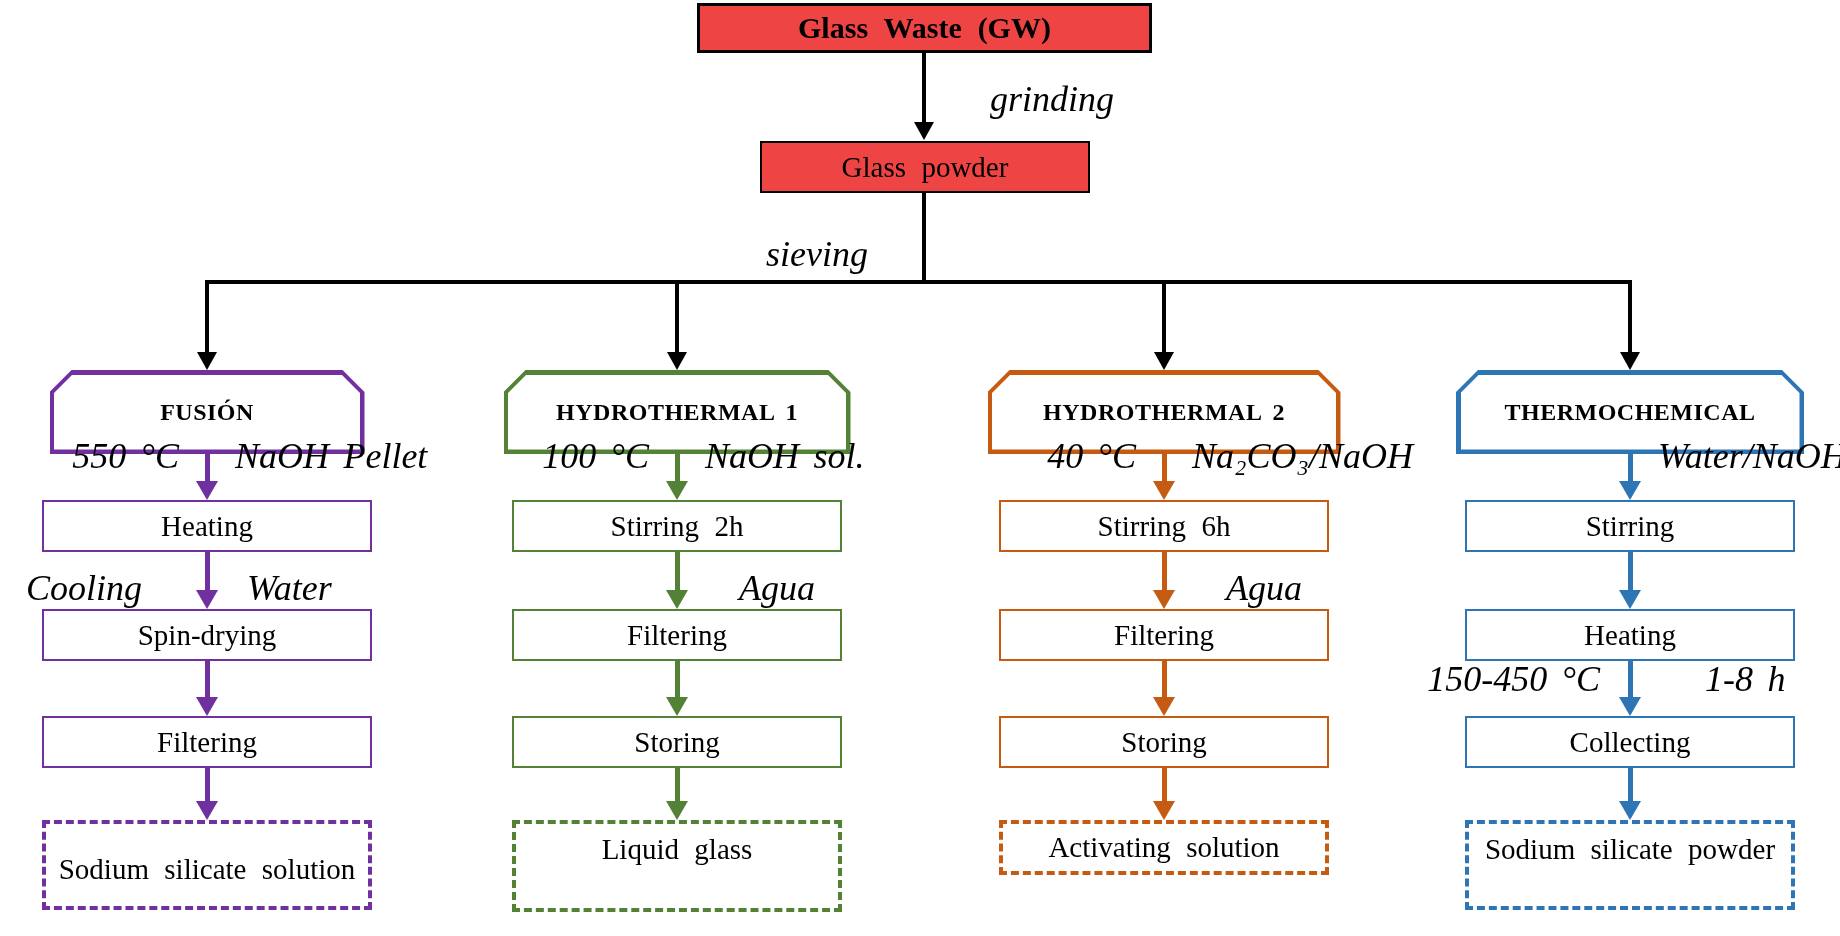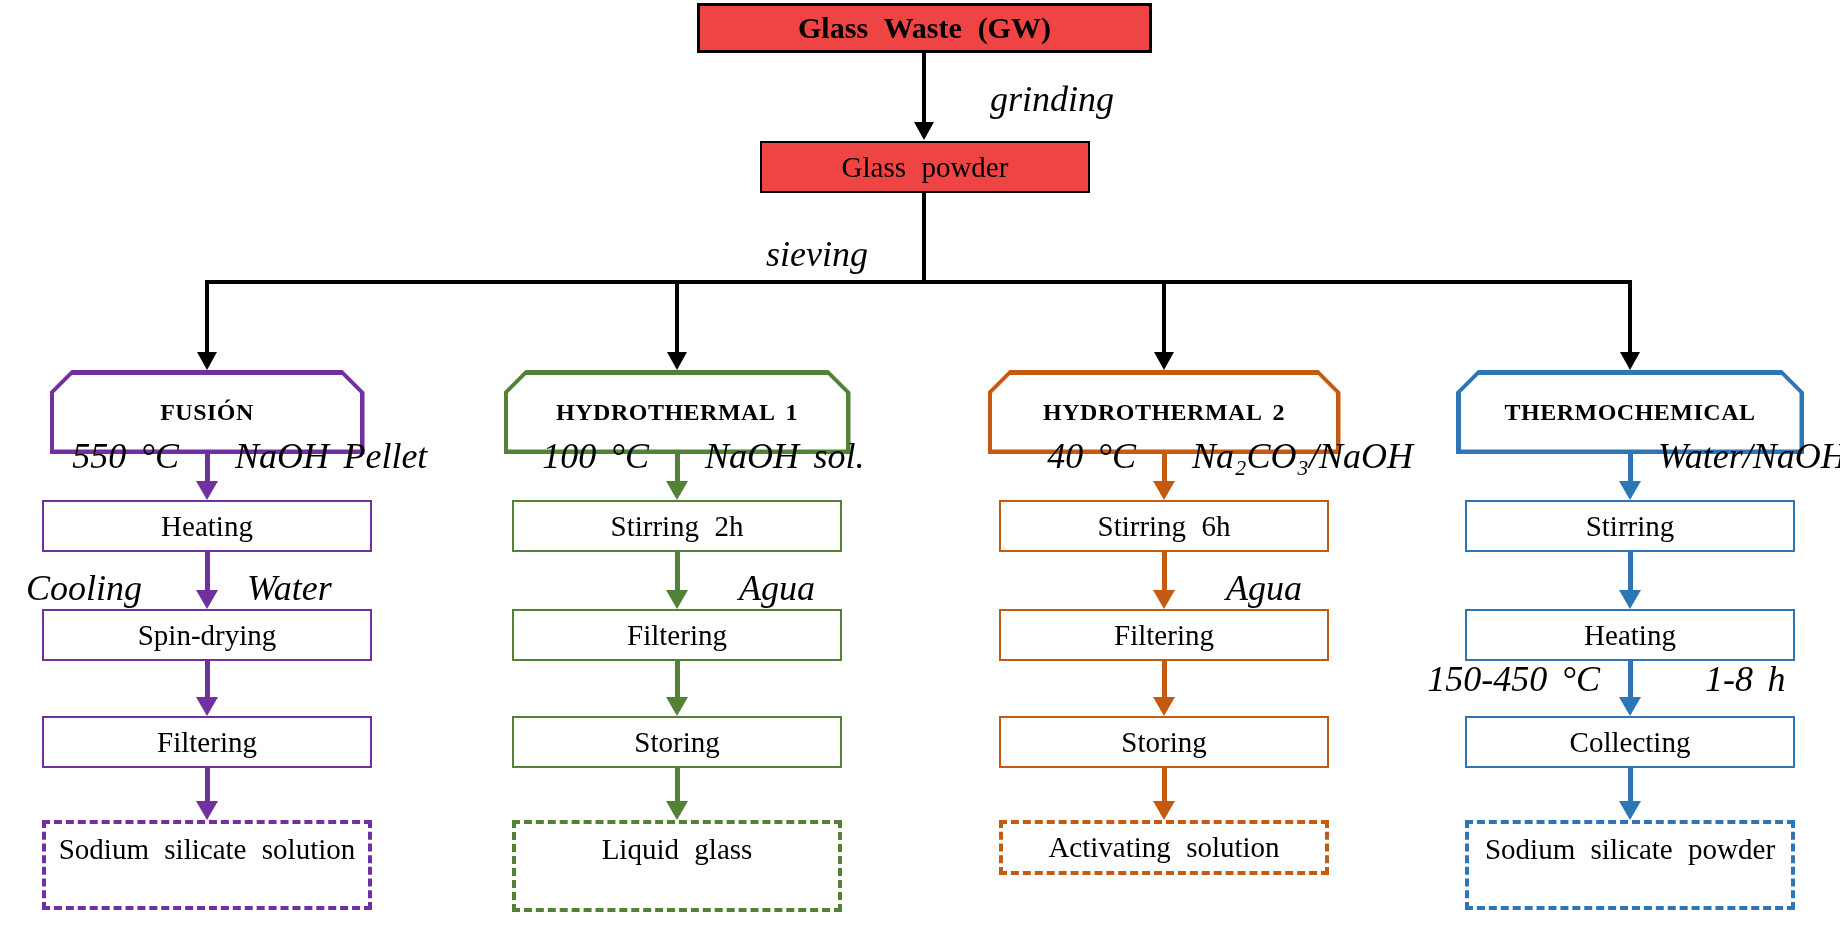--- a/index.html
+++ b/index.html
@@ -85,21 +85,21 @@
     <div class="v" style="top:552px;height:39px;"></div>
     <div class="hd" style="top:590px;"></div>
     <div class="lab L rB">Cooling</div>
     <div class="lab R rB near">Water</div>
     <div class="pbox r2">Spin-drying</div>
     <div class="v" style="top:661px;height:37px;"></div>
     <div class="hd" style="top:697px;"></div>
     <div class="pbox r3">Filtering</div>
     <div class="v" style="top:768px;height:34px;"></div>
     <div class="hd" style="top:801px;"></div>
-    <div class="dash" style="height:90px;">
+    <div class="dash" style="height:90px;align-items:center;">
       <span>Sodium silicate solution</span>
       </div>
   </div>
 
   <div style="--cx: 677px; --hw: 347px; --c: #538135;">
     <div class="v black" style="top:282px;height:70px;"></div>
     <div class="hd black" style="top:352px;"></div>
     <div class="hdr">
       <span>HYDROTHERMAL 1</span>
       </div>

